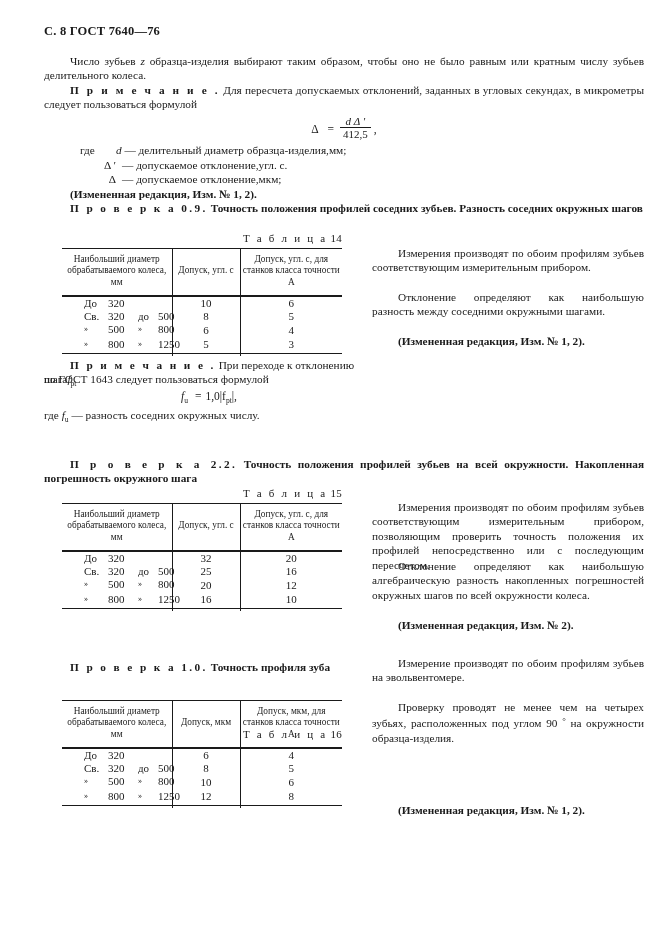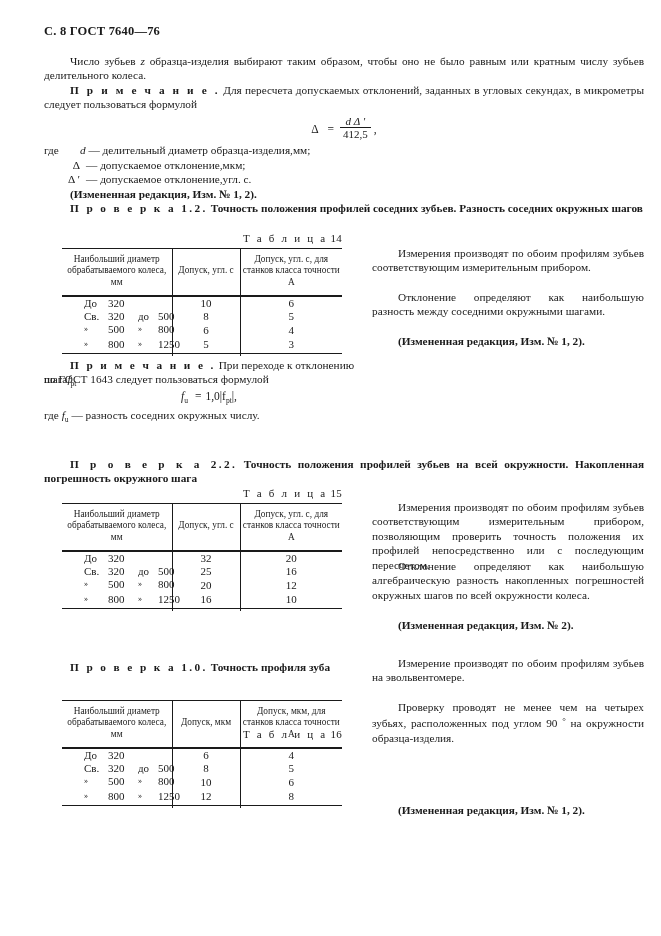--- a/index.html
+++ b/index.html
@@ -87,21 +87,21 @@
   .eqsym { display:inline-block; vertical-align: middle; }
 
   
   .defs {
     position: absolute;
     left: 44px;
     width: 420px;
     font-size: 11.3px;
     line-height: 14.6px;
   }
-  .defs .row { white-space: nowrap; }
+  .defs .row { white-space: nowrap; margin-left: 36px; }
   .defs .sym {
     display: inline-block;
     width: 36px;
     text-align: right;
     padding-right: 6px;
   }
 
   
   .tbl-caption {
     position: absolute;
@@ -193,33 +193,33 @@
     <span class="eqsym" style="padding:0 6px;">=</span><span class="frac"><span class="num ital">d Δ ′</span><span class="den">412,5</span></span><span class="eqsym" style="padding-left:3px;">,</span>
   </div>
 
   <div class="defs" style="top:143px;">
     <div class="row">
       <span style="display:inline-block;width:36px;text-align:left;">где</span><span class="ital">d</span>
       <span>—</span>
       <span>делительный диаметр образца-изделия,мм;</span>
     </div>
     <div class="row">
+      <span class="sym">Δ ′</span><span>—</span>
+      <span>допускаемое отклонение,угл. с.</span>
+    </div>
+    <div class="row">
       <span class="sym">Δ</span><span>—</span>
       <span>допускаемое отклонение,мкм;</span>
     </div>
-    <div class="row">
-      <span class="sym">Δ ′</span><span>—</span>
-      <span>допускаемое отклонение,угл. с.</span>
-    </div>
   </div>
 
   <div class="para full b" style="top:187px; text-indent:26px;">(Измененная редакция, Изм. № 1, 2).</div>
 
   <div class="para full" style="top:201px; text-indent:26px;">
-    <span class="sp">П р о в е р к а  1.2.</span>
+    <span class="sp">П р о в е р к а  0.9.</span>
     <span class="b">Точность положения профилей соседних зубьев. Разность соседних окружных шагов</span>
   </div>
 
   <div class="tbl-caption" style="left:44px; top:232px; width:298px;">
     <span class="lbl">Т а б л и ц а</span>
     <span>14</span>
   </div>
 
   <div class="rule-top" style="left:62px; top:248px; width:280px;"></div>
   <table class="gost" style="left:62px; top:249px; width:280px;">

